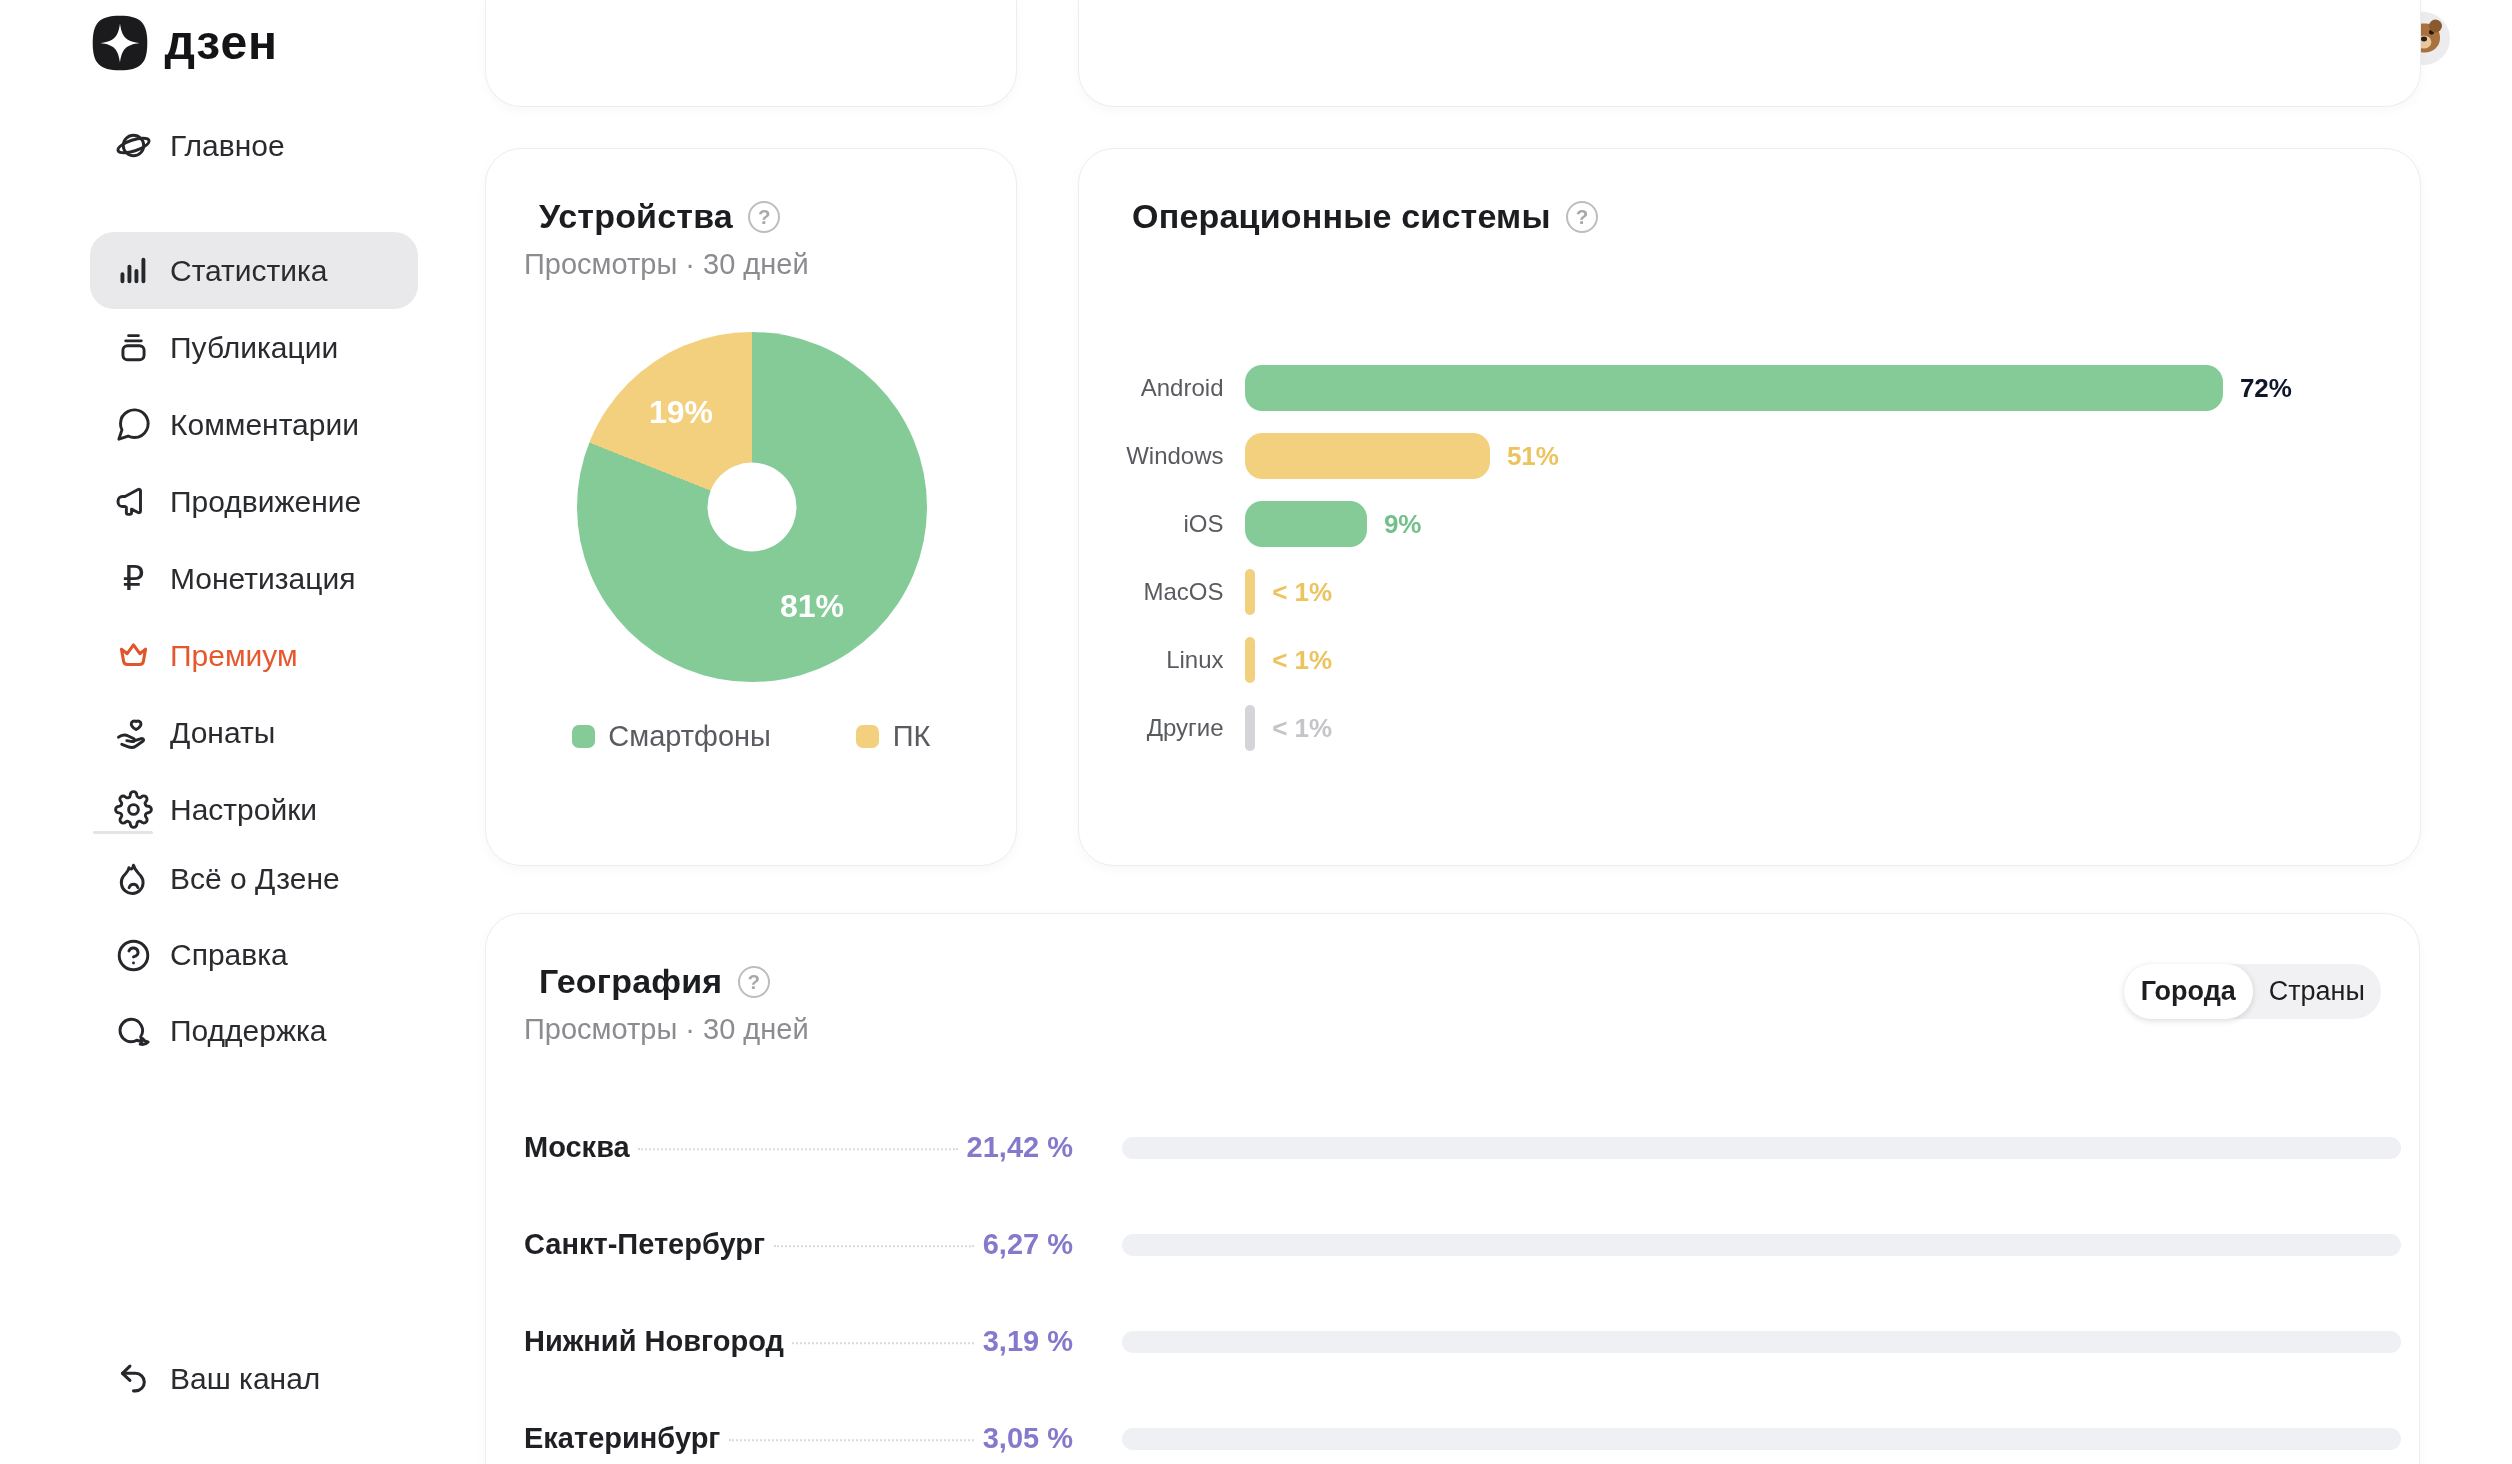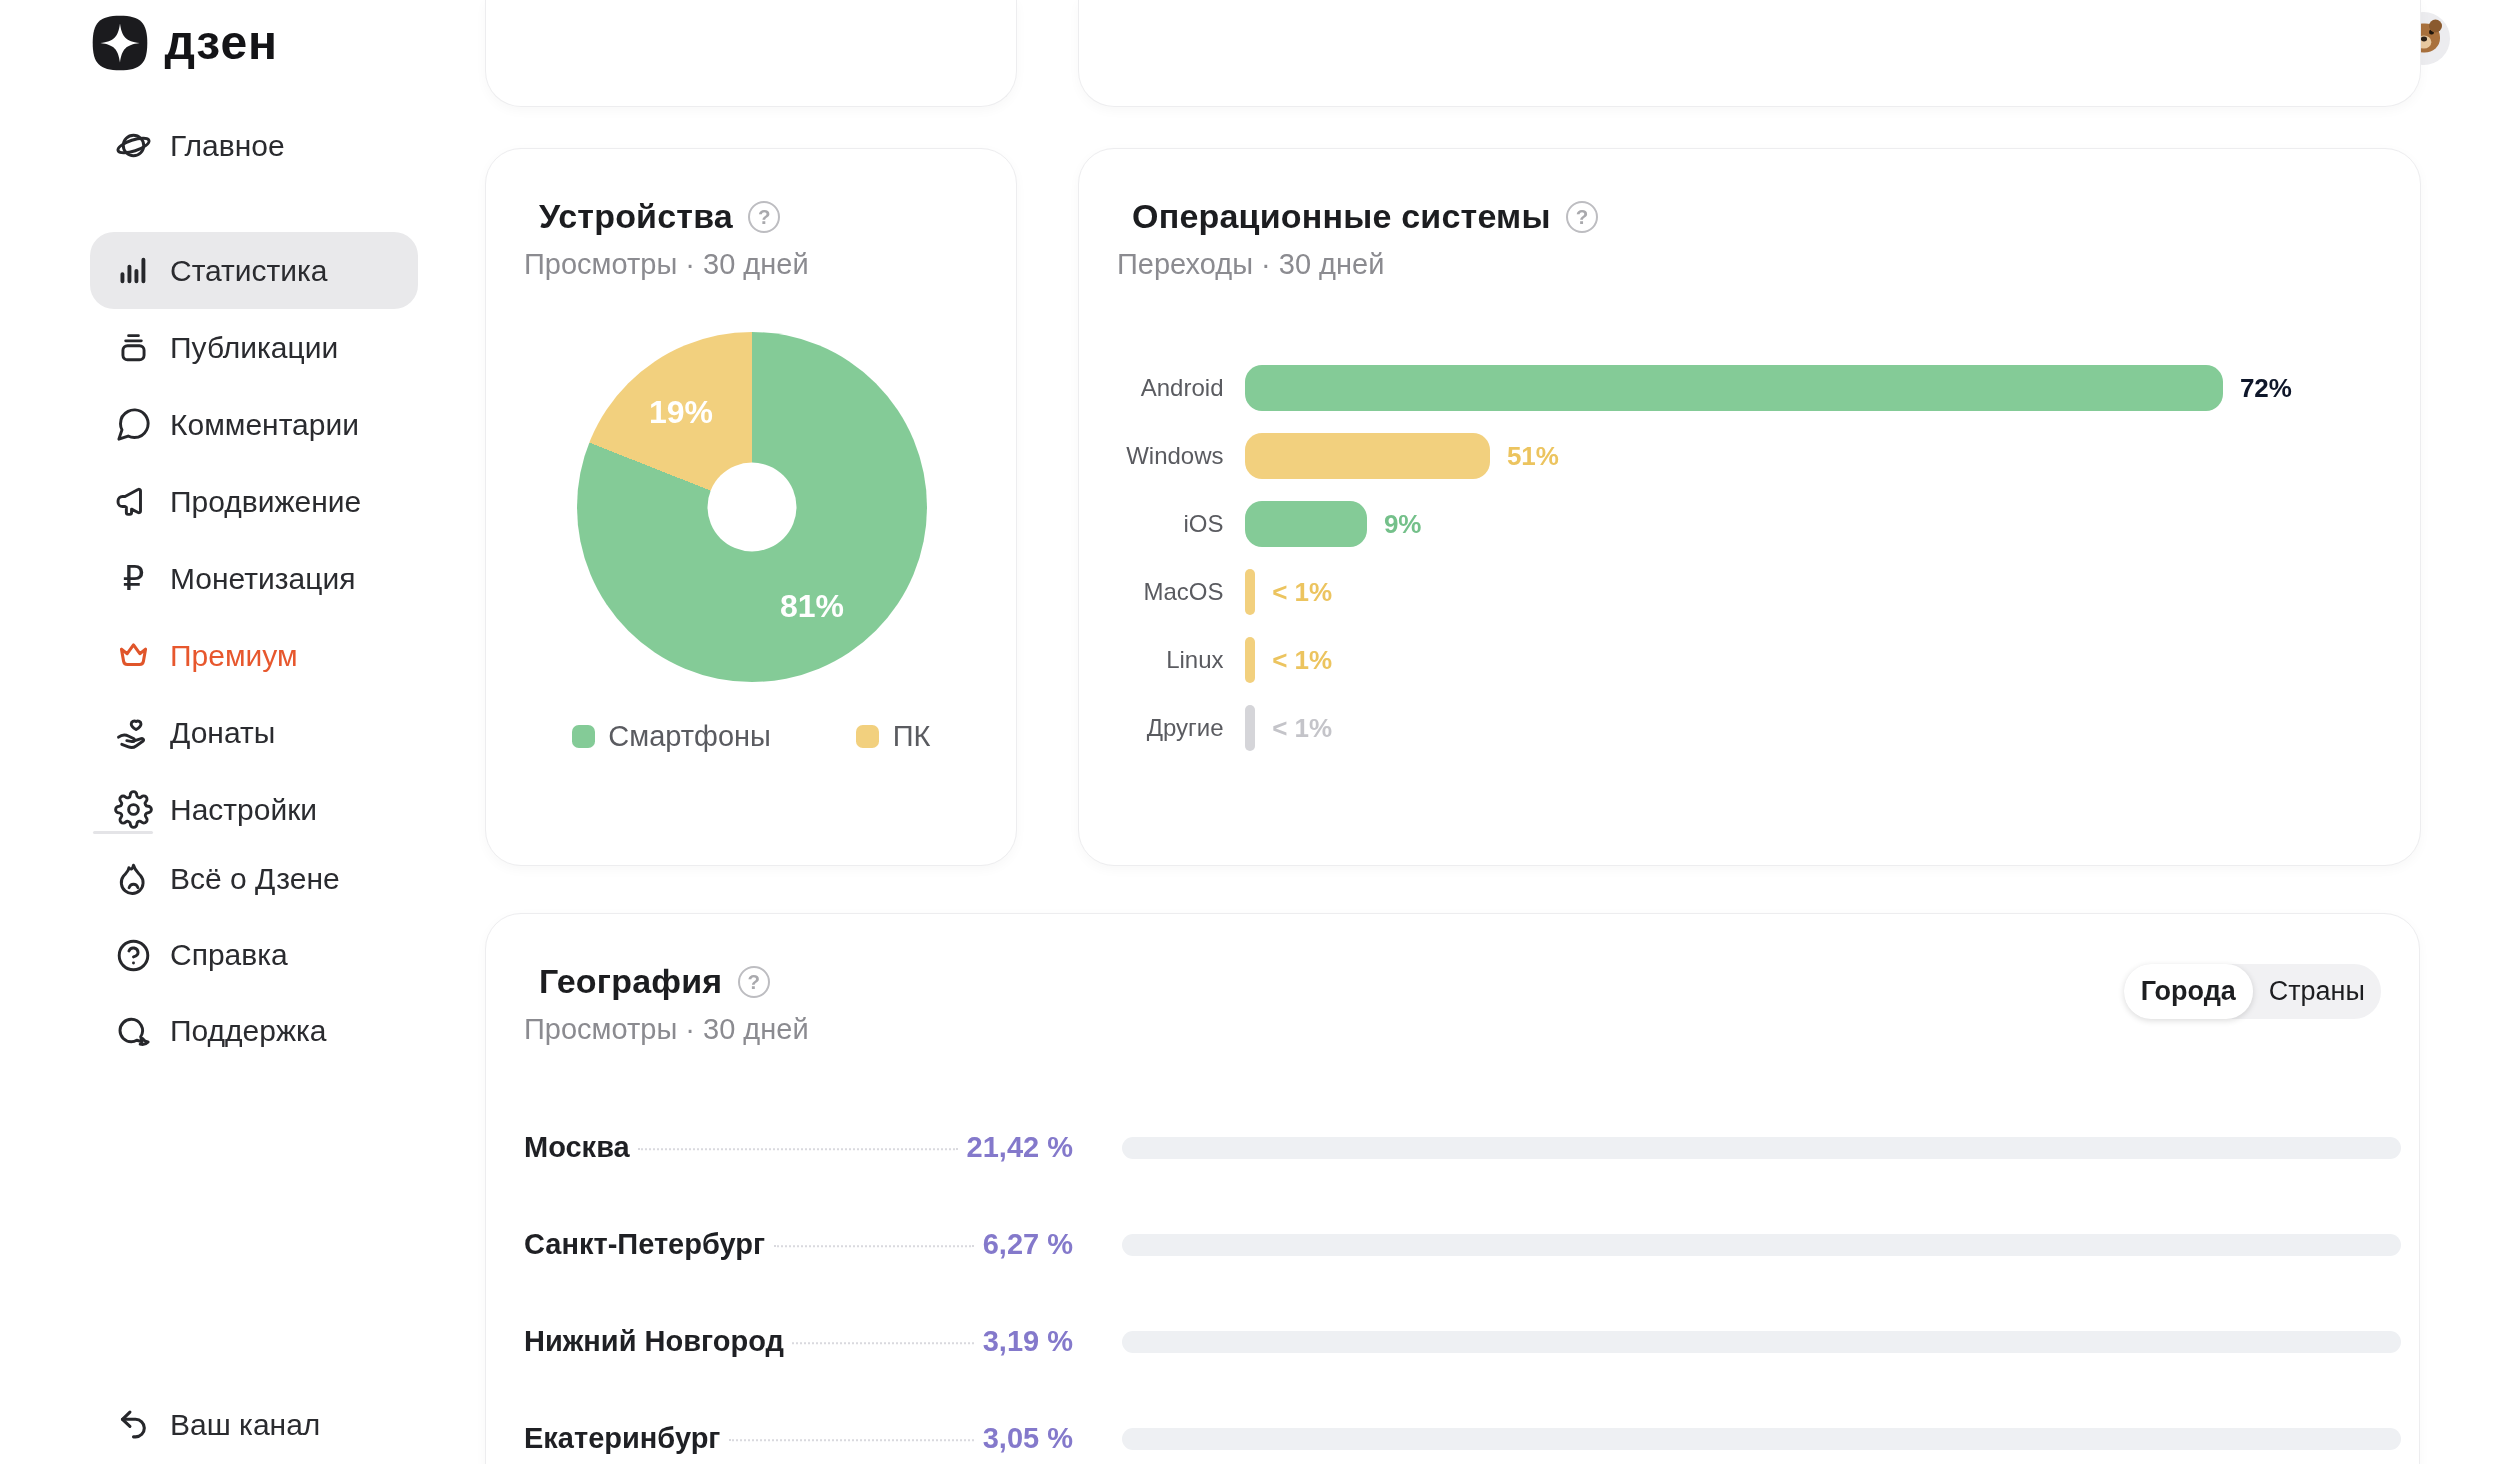--- a/index.html
+++ b/index.html
@@ -33,21 +33,21 @@
   .nav-item.active{background:#e9e9eb;margin-top:48px;}
   .nav-item.premium{color:#e7572d;}
   .nav-item.premium .icn{color:#e0552a;}
   .hl1,.hl2{position:absolute;background:#fbe5d4;z-index:-1;}
   .hl1{left:6.8px;top:7.7px;width:301px;height:51px;transform:rotate(-2deg);background:#fdeadd;}
   .hl2{left:12px;top:19px;width:229px;height:46px;transform:rotate(1.3deg);background:#fbe3d2;}
   .rub{font-family:"DejaVu Sans",sans-serif;font-size:34px;font-weight:500;line-height:39px;text-align:center;width:39px;}
   .divider{position:absolute;left:93px;top:831px;width:60px;height:2.6px;background:#e4e4e7;border-radius:1.7px;}
   .nav2{position:absolute;left:90px;top:841px;width:328px;}
   .nav2 .nav-item{height:76px;}
-  .nav-footer{position:absolute;left:90px;top:1386px;width:328px;}
+  .nav-footer{position:absolute;left:90px;top:1340px;width:328px;}
   
   .card{position:absolute;background:#fff;border:1.7px solid #ededef;border-radius:36px;
         box-shadow:0 3.4px 12px rgba(20,20,24,.03);box-sizing:border-box;}
   .cut{border-top:none;border-radius:0 0 36px 36px;top:0;height:107px;}
   #cut1{left:485px;width:532px;} #cut2{left:1078px;width:1343px;}
   #card-devices{left:485px;top:148px;width:532px;height:718px;}
   #card-os{left:1078px;top:148px;width:1343px;height:718px;}
   #card-geo{left:485px;top:913px;width:1935px;height:684px;}
   .card-head{position:absolute;left:38px;top:48px;}
   .card-title-row{display:flex;align-items:center;gap:15.4px;margin-left:15px;}
@@ -250,21 +250,20 @@
       </div>
     </div>
   </section>
 
   <section class="card" id="card-os">
     <div class="card-head">
       <div class="card-title-row">
         <span class="card-title">Операционные системы</span>
         <span class="help-badge">?</span>
       </div>
-      <div class="card-sub">Переходы · 30 дней</div>
     </div>
     <div class="os-rows">
       <div class="os-row">
         <span class="os-cat">Android</span>
         <span class="os-bar">
             <span class="os-fill" style="width: 978px; background: rgb(132, 203, 151);"></span>
         <span class="os-value" style="color: #0f172a;">72%</span>
           </span>
       </div>
       <div class="os-row">

